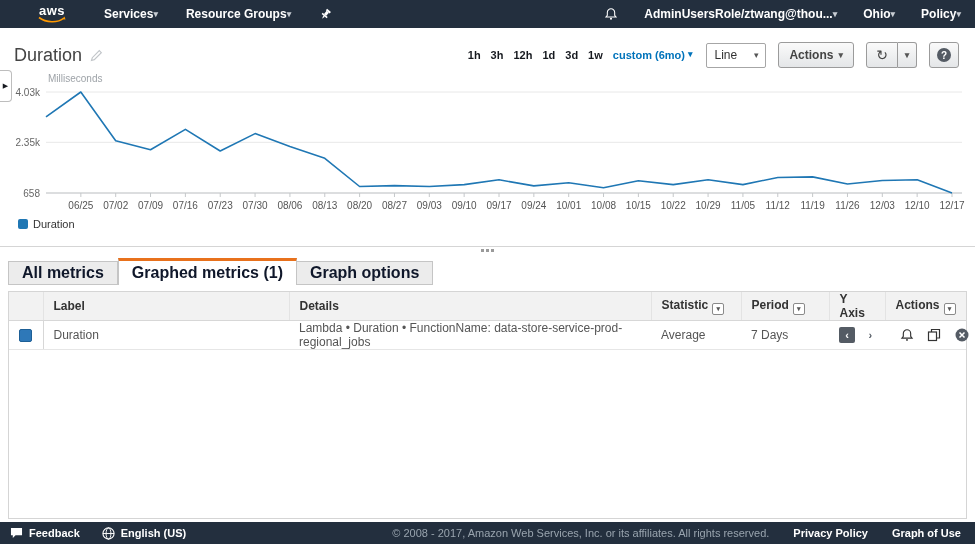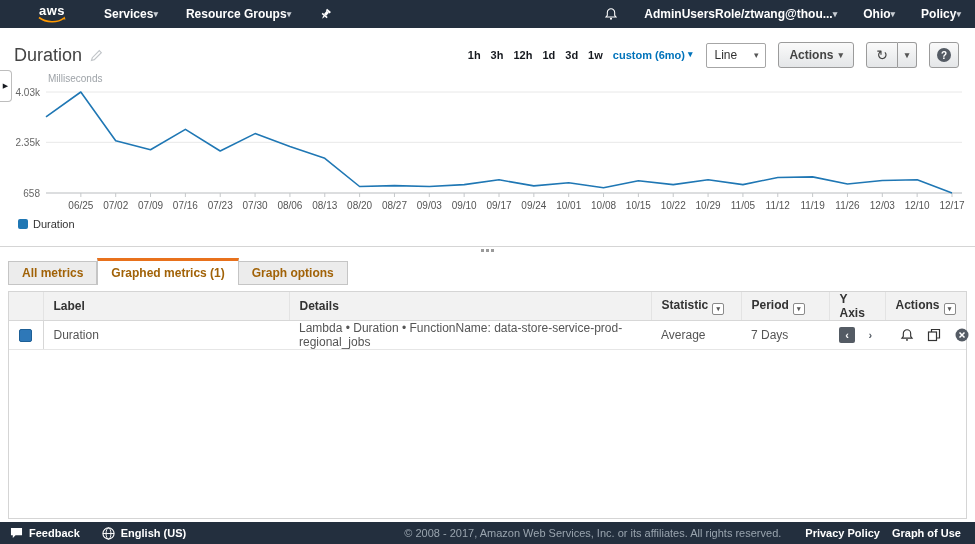--- a/index.html
+++ b/index.html
@@ -59,22 +59,22 @@
   .legend-label { font-size:11px; color:#333; }
 
   
   .section-divider { margin-top:14px; border-top:1px solid #d5d5d5; height:10px;
     display:flex; justify-content:center; align-items:flex-start; padding-top:2px; cursor:row-resize; }
   .drag-dots { display:flex; gap:2px; }
   .drag-dots i { width:3px; height:3px; background:#9a9a9a; display:block; }
 
   
   .tabs { display:flex; align-items:flex-end; margin:2px 8px 0; height:27px; }
-  .tab { height:24px; padding:0 13px; display:flex; align-items:center; font-size:12px; font-weight:bold;
-    color:#a16207; background:#ececec; border:1px solid #c5c5c5; border-left:none; cursor:pointer; }
+  .tab { height:24px; padding:0 13px; display:flex; align-items:center; font-size:16px; font-weight:bold;
+    color:#0f172a; background:#ececec; border:1px solid #c5c5c5; border-left:none; cursor:pointer; }
   .tab:first-child { border-left:1px solid #c5c5c5; }
   .tab.active { background:#fff; height:27px; border-top:3px solid #e8711c; border-left:1px solid #c5c5c5;
     border-bottom:none; }
 
   
   .panel { margin:6px 8px 0; border:1px solid #d5d5d5; height:228px; background:#fff; }
   table.metrics { width:100%; border-collapse:collapse; table-layout:fixed; }
   table.metrics th { background:#f2f2f2; border-bottom:1px solid #d7d7d7; border-right:1px solid #e3e3e3;
     height:25px; text-align:left; font-size:12px; color:#333; padding:0 10px; font-weight:bold; }
   table.metrics th:last-child { border-right:none; }
@@ -92,21 +92,21 @@
     justify-content:center; font-size:11px; font-weight:bold; cursor:pointer; vertical-align:middle; margin-left:4px; }
   .actions-cell { text-align:center; white-space:nowrap; }
   .actions-cell svg { vertical-align:middle; margin:0 5px; cursor:pointer; }
 
   
   .footer { position:absolute; left:0; bottom:0; width:975px; height:22px; background:#232f3e;
     display:flex; align-items:center; padding:0 10px; color:#fff; font-size:11px; font-weight:bold; }
   .footer-item { display:flex; align-items:center; gap:6px; margin-right:22px; cursor:pointer; }
   .footer-spacer { flex:1; }
   .copyright { color:#99a4ae; font-weight:normal; margin-right:24px; }
-  .footer-link { margin-right:12px; cursor:pointer; }
+  .footer-link { margin-right:24px; cursor:pointer; }
   .footer-link:last-child { margin-right:4px; }
 </style>
 </head>
 <body>
 
 <div class="navbar">
   <div class="nav-logo">
     <span class="aws-word">aws</span>
     <svg width="28" height="7" viewBox="0 0 28 7">
       <path d="M1 1.5 C8 7, 20 7, 26 2" stroke="#ff9900" stroke-width="1.6" fill="none"></path>

